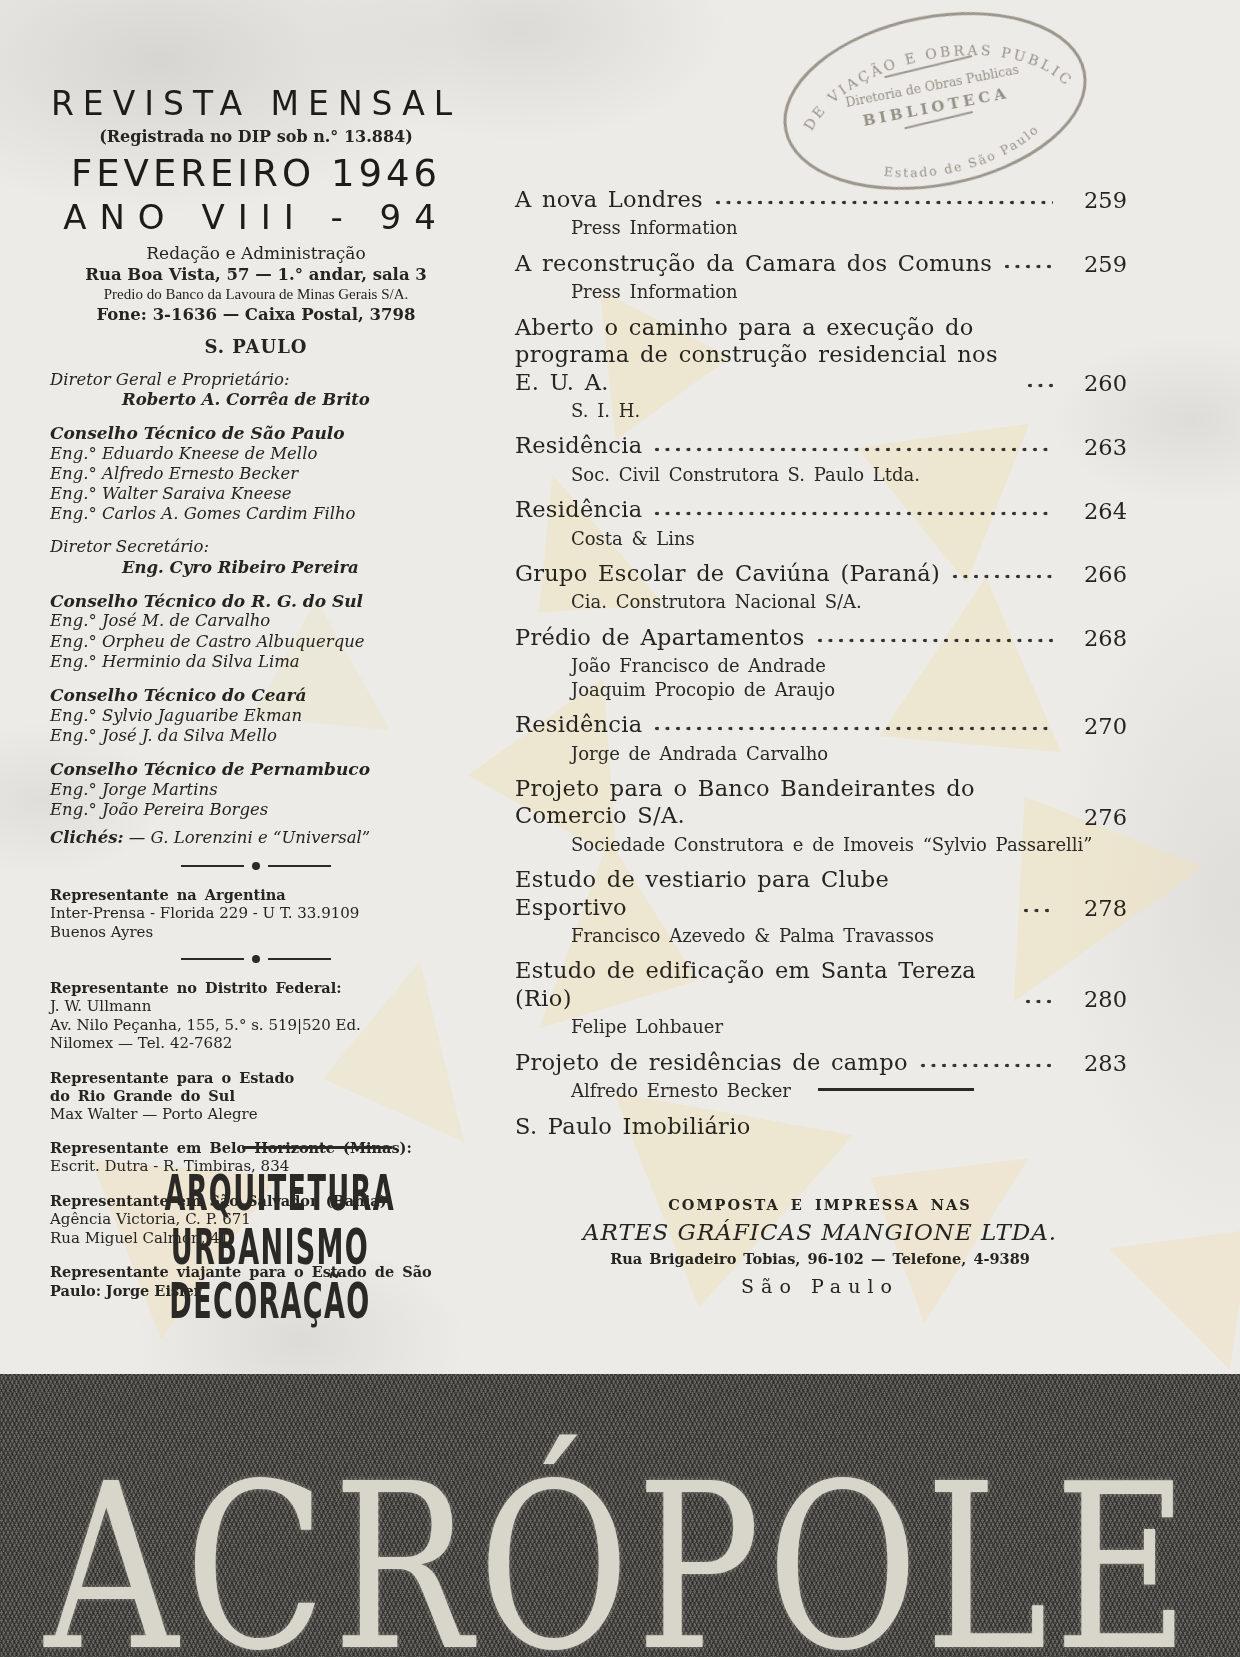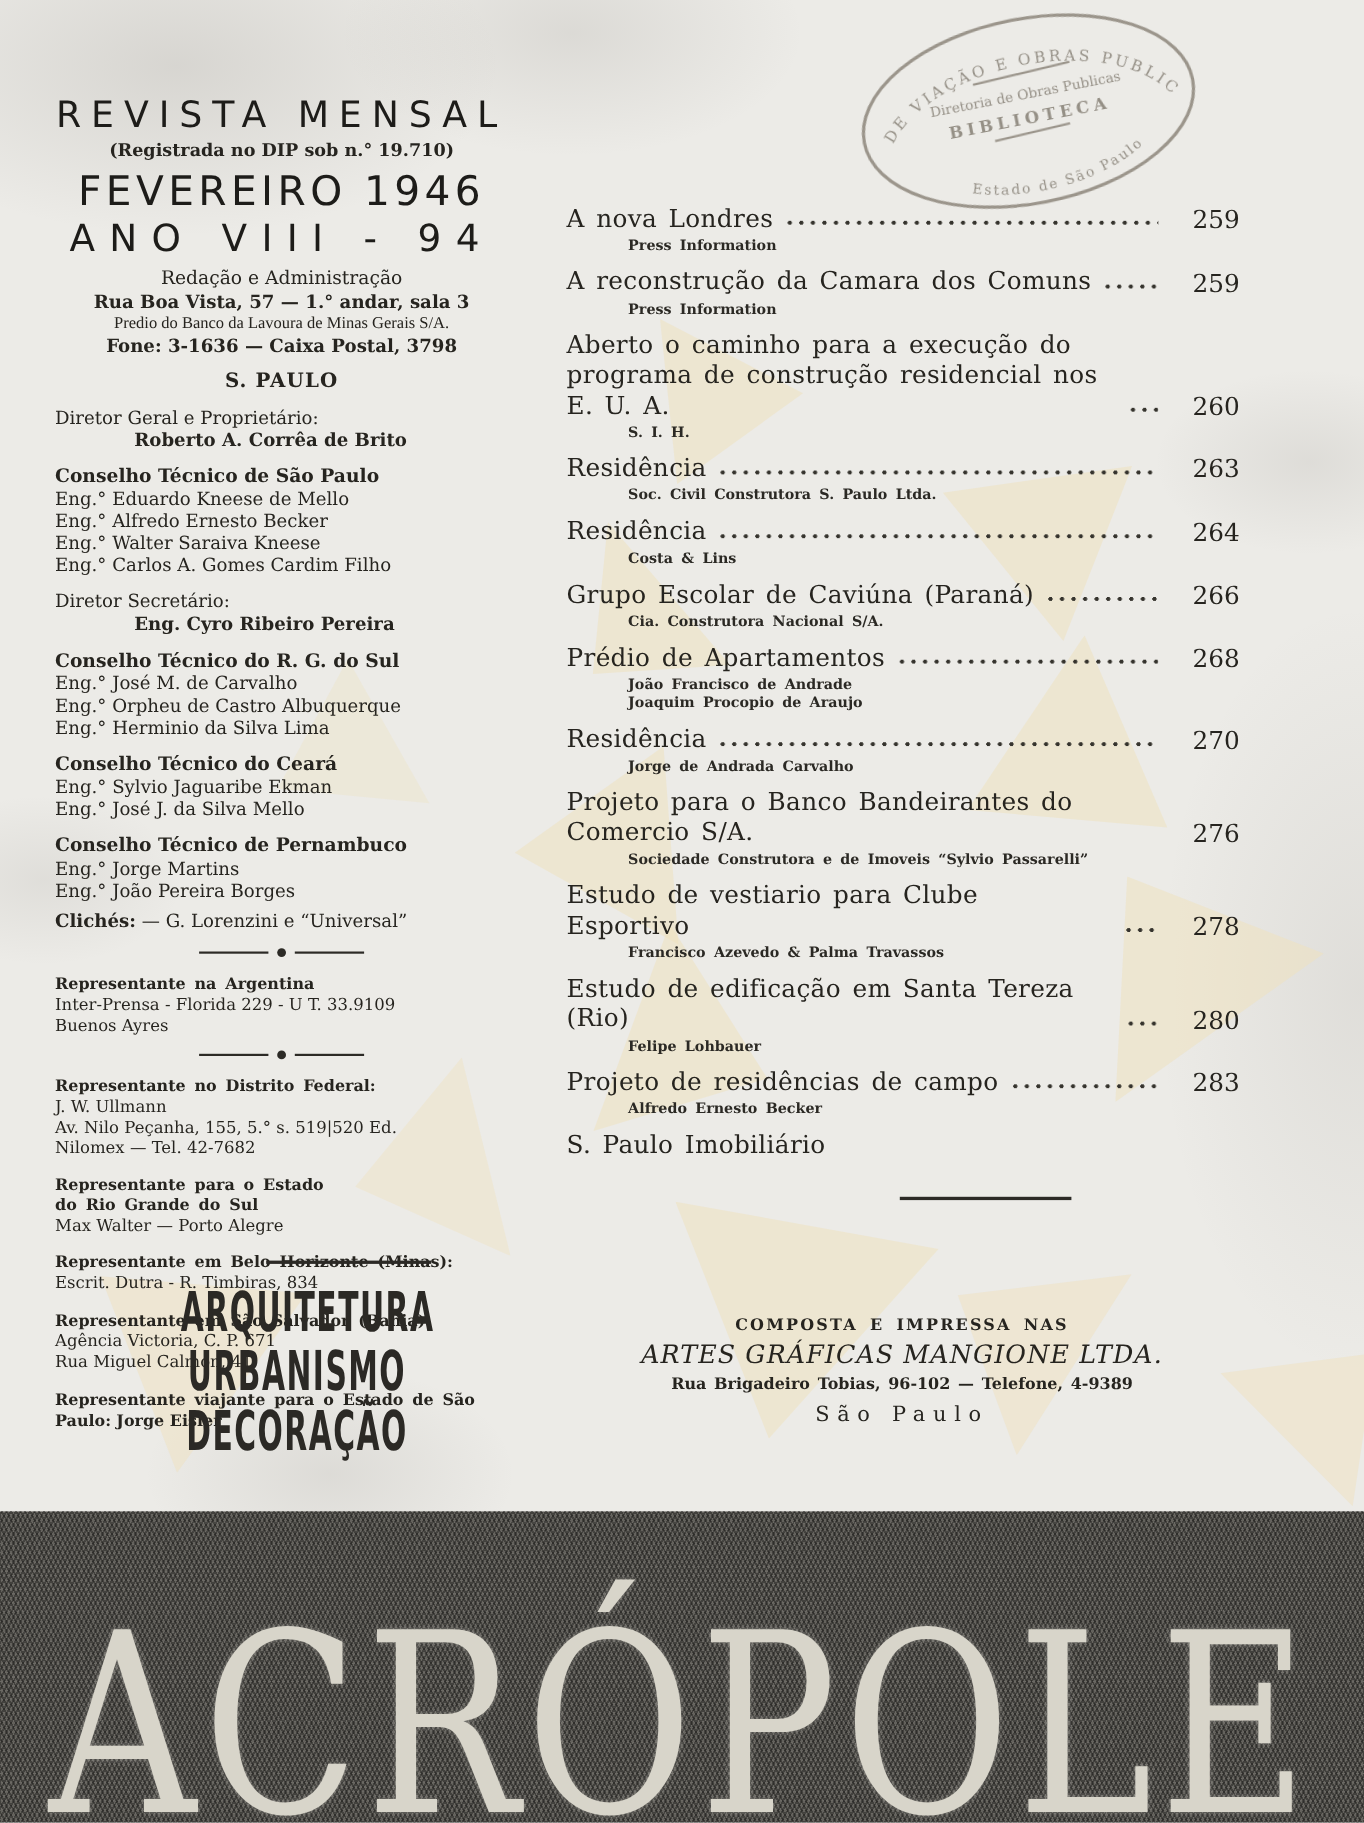--- a/index.html
+++ b/index.html
@@ -26,21 +26,21 @@
   .c{text-align:center;}
   .rev{font-family:"DejaVu Sans",sans-serif;font-size:33px;letter-spacing:9px;color:#1d1c19;}
   .reg{font-size:16px;font-weight:700;margin-top:4px;}
   .fev{font-family:"DejaVu Sans",sans-serif;font-size:37px;letter-spacing:4px;margin-top:6px;color:#1d1c19;}
   .ano{font-family:"DejaVu Sans",sans-serif;font-size:34px;letter-spacing:13px;margin-top:2px;color:#1d1c19;}
   .dept{font-size:17px;margin-top:6px;}
   .adr1{font-size:16.5px;font-weight:700;margin-top:2px;}
   .adr2{font-size:15px;margin-top:2px;font-family:Liberation Serif, serif;}
   .phone{font-size:16.5px;font-weight:700;margin-top:2px;}
   .city{font-size:18px;font-weight:700;margin-top:12px;letter-spacing:1px;}
-  .blk{margin-top:13px;font-size:16.5px;line-height:1.22;}
+  .blk{margin-top:13px;font-size:16.5px;line-height:1.22;font-style:italic;}
   .blk .nm{font-weight:700;padding-left:72px;}
   .ct{font-weight:700;font-size:17px;}
   .mem{font-size:16.5px;}
   .inl b{font-weight:700;}
   .orn{display:flex;align-items:center;justify-content:center;margin:14px auto 2px;width:150px;}
   .orn span.l{flex:1;height:2px;background:#2c2a26;}
   .orn span.d{width:8px;height:8px;border-radius:50%;background:#2c2a26;margin:0 8px;}
   .rep{margin-top:16px;font-size:15px;line-height:1.24;}
   .rep .rt{font-weight:700;font-size:14.5px;word-spacing:3px;}
   .lrule{position:absolute;left:242px;top:1146px;width:150px;height:3px;background:#2c2a26;z-index:2;}
@@ -49,21 +49,21 @@
       transform:scale(.66,1.22);transform-origin:center;letter-spacing:2px;line-height:1.32;}
   
   .toc{position:absolute;left:515px;top:186px;width:612px;z-index:2;}
   .entry{margin-bottom:10px;}
   .row{display:flex;align-items:flex-end;}
   .ti{font-size:22.5px;letter-spacing:.3px;word-spacing:3px;line-height:1.22;color:#26241f;}
   .dots{flex:1 1 30px;align-self:flex-end;height:7px;margin:0 16px 7px 12px;
      background-image:radial-gradient(circle at 3px 3.5px,#35332d 1.7px,rgba(0,0,0,0) 2.1px);
      background-size:10.5px 7px;background-repeat:repeat-x;}
   .pg{width:58px;text-align:right;font-size:22.5px;flex:0 0 58px;}
-  .au{font-size:13px;font-weight:700;padding-left:56px;margin-top:3px;line-height:1.3;word-spacing:3px;color:#2b2924;}
+  .au{font-size:18px;font-weight:400;padding-left:56px;margin-top:3px;line-height:1.3;word-spacing:3px;color:#2b2924;}
   .crule{position:absolute;left:818px;top:1088px;width:156px;height:2.5px;background:#2c2a26;z-index:2;}
   .colophon{position:absolute;left:560px;top:1196px;width:520px;text-align:center;z-index:2;}
   .co1{font-size:14.5px;font-weight:700;letter-spacing:2px;word-spacing:4px;}
   .co2{font-size:23px;font-style:italic;letter-spacing:1px;margin-top:6px;}
   .co3{font-size:14.5px;font-weight:700;margin-top:5px;word-spacing:2px;}
   .co4{font-size:19px;letter-spacing:7px;margin-top:8px;}
   
   .stamp{position:absolute;left:772px;top:6px;width:326px;height:190px;z-index:3;
          transform:rotate(-11deg);opacity:.62;filter:blur(.4px);}
   
@@ -113,21 +113,21 @@
     <text x="163" y="84" text-anchor="middle" font-family="DejaVu Serif, serif" font-size="12.5" fill="#5f574a">Diretoria de Obras Publicas</text>
     <text x="163" y="106" text-anchor="middle" font-family="DejaVu Serif, serif" font-weight="bold" font-size="15" letter-spacing="4" fill="#5f574a">BIBLIOTECA</text>
     <line x1="128" y1="116" x2="198" y2="113" stroke="#6a6154" stroke-width="2"></line>
     <text font-family="DejaVu Serif, serif" font-size="12.5" letter-spacing="2" fill="#5f574a">
       <textPath href="#arcB" startOffset="22%">Estado de São Paulo</textPath>
     </text>
   </svg>
 
   <div class="leftcol">
     <div class="c rev">REVISTA MENSAL</div>
-    <div class="c reg">(Registrada no DIP sob n.° 19.710)</div>
+    <div class="c reg">(Registrada no DIP sob n.° 13.884)</div>
     <div class="c fev">FEVEREIRO 1946</div>
     <div class="c ano">ANO VIII - 94</div>
     <div class="c dept">Redação e Administração</div>
     <div class="c adr1">Rua Boa Vista, 57 — 1.° andar, sala 3</div>
     <div class="c adr2">Predio do Banco da Lavoura de Minas Gerais S/A.</div>
     <div class="c phone">Fone: 3-1636 — Caixa Postal, 3798</div>
     <div class="c city">S. PAULO</div>
 
     <div class="blk">
       <div>Diretor Geral e Proprietário:</div>

